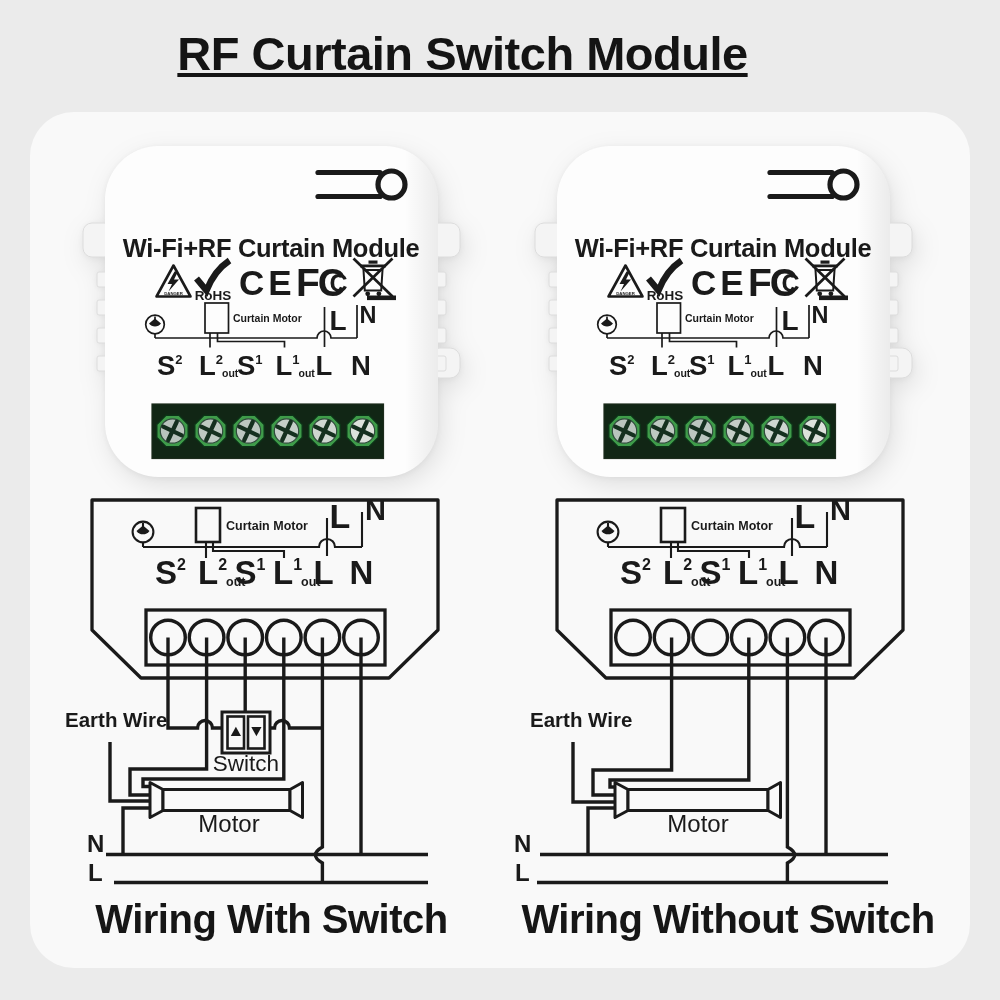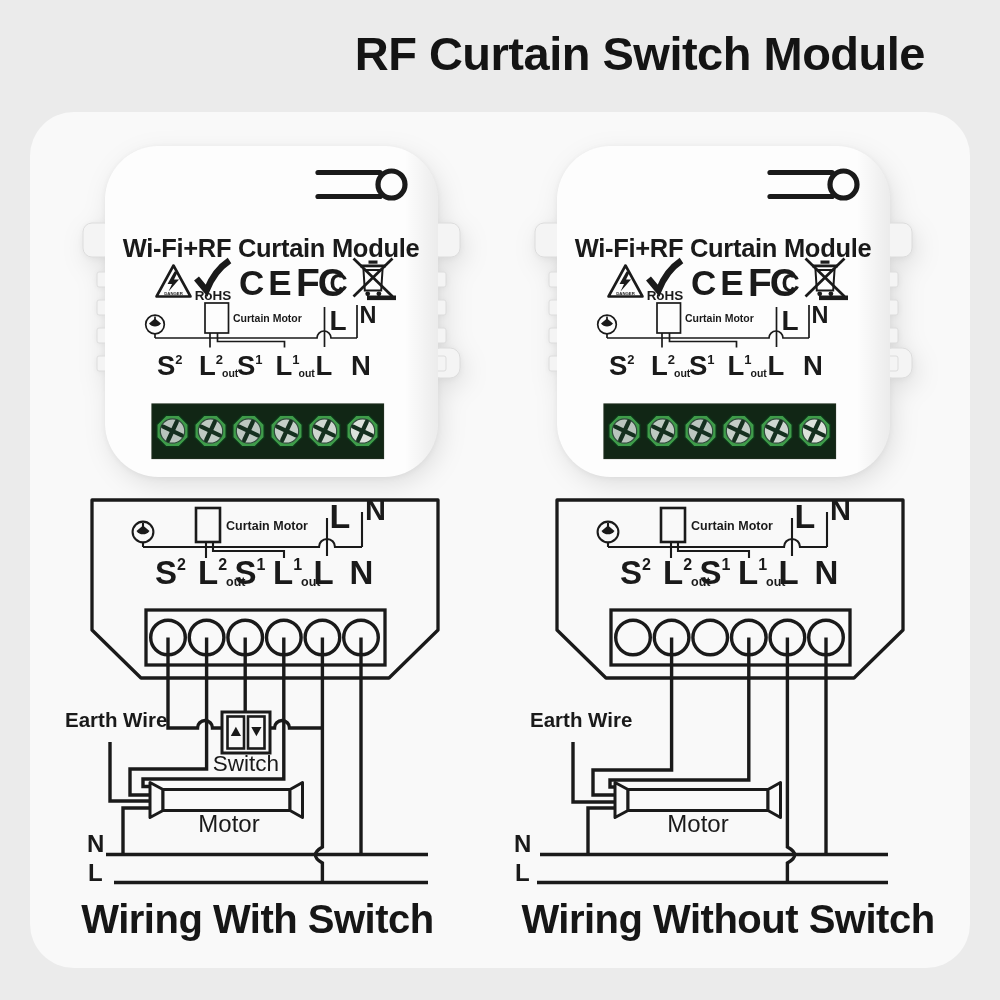--- a/index.html
+++ b/index.html
@@ -7,40 +7,40 @@
   }
   html,body{margin:0;padding:0;}
   body{
     width:1000px;height:1000px;position:relative;overflow:hidden;
     background:var(--page-bg);
     font-family:"Liberation Sans","DejaVu Sans",sans-serif;
     color:var(--ink);
   }
   .page-title{
     position:absolute;left:0;top:26px;width:925px;height:70px;
-    text-align:right;font-size:47px;font-weight:700;letter-spacing:-0.5px;color:#141414;
+    text-align:center;font-size:47px;font-weight:700;letter-spacing:-0.5px;color:#141414;text-decoration:underline;
   }
   .panel{
     position:absolute;left:30px;top:112px;width:940px;height:856px;
     background:var(--panel-bg);border-radius:44px;
   }
   .device-svg{
     position:absolute;width:385px;height:335px;
     filter:drop-shadow(4px 8px 12px rgba(0,0,0,0.10)) drop-shadow(0 1px 3px rgba(0,0,0,0.05));
   }
   #device-1{left:80px;top:145px;}
   #device-2{left:532px;top:145px;}
   .diagram-svg{position:absolute;top:490px;height:410px;}
   #diagram-1{left:60px;width:400px;}
   #diagram-2{left:500px;width:410px;}
   .caption{
     position:absolute;top:897px;height:52px;text-align:center;
     font-size:40px;font-weight:700;letter-spacing:-0.5px;color:#161616;
   }
-  #caption-1{left:55px;width:405px;}
+  #caption-1{left:69px;width:405px;}
   #caption-2{left:497px;width:414px;margin-left:24px;}
   svg text{fill:var(--ink);}
 </style>
 </head>
 <body>
 
 <div class="page-title">RF Curtain Switch Module</div>
 
 <div class="panel">
   <div id="caption-rel-holder"></div>

